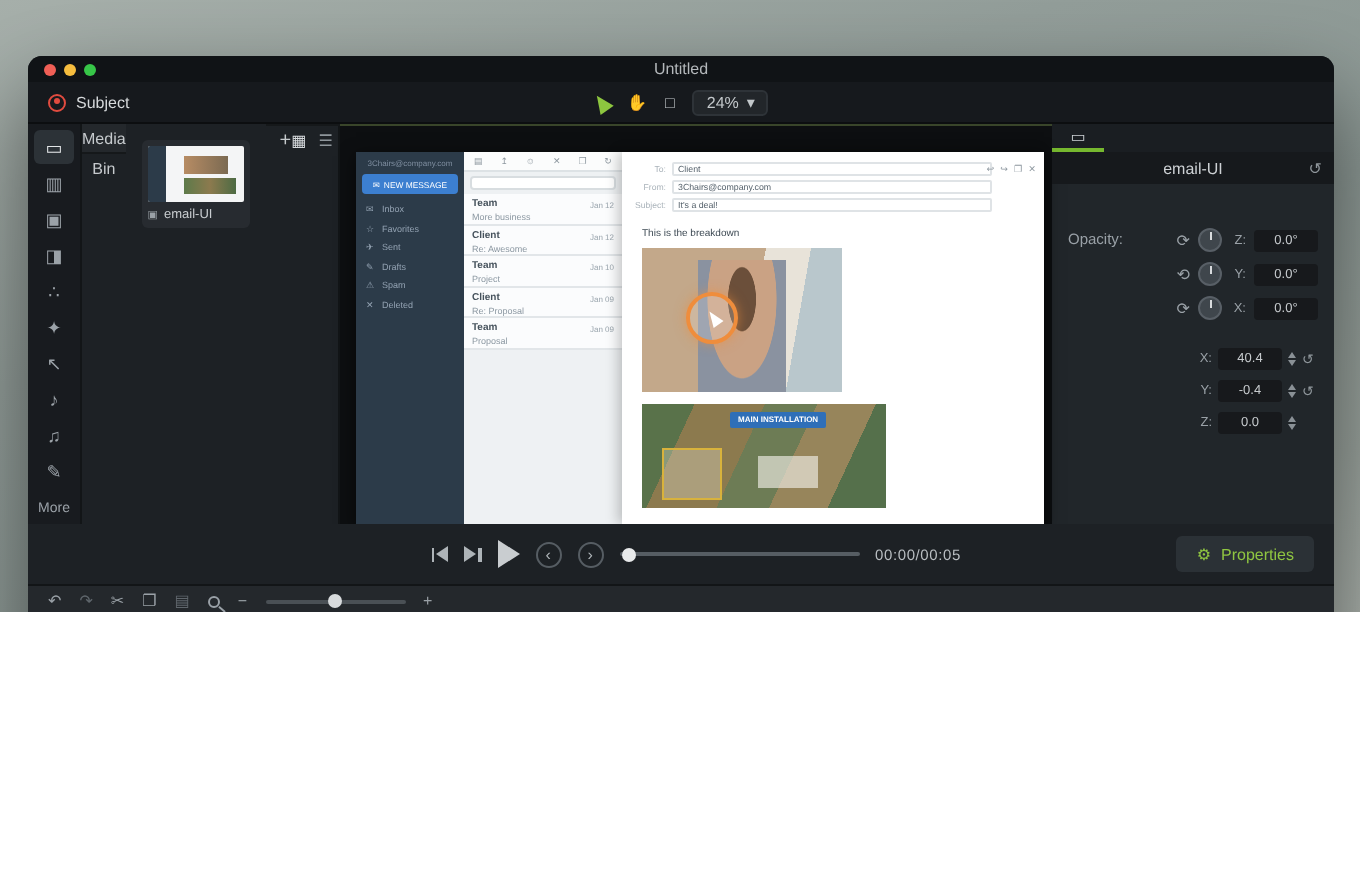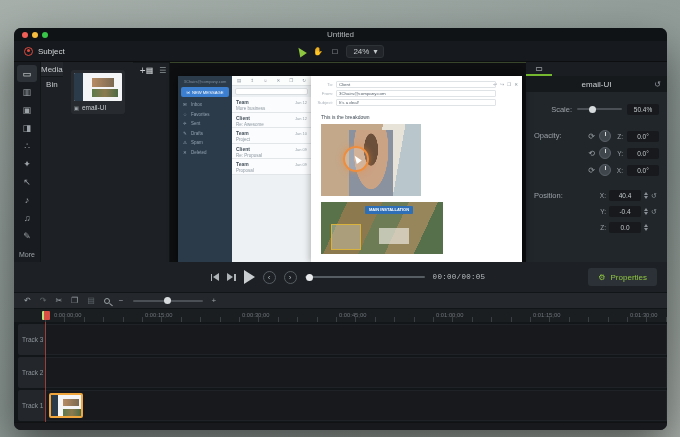--- a/index.html
+++ b/index.html
@@ -1,17 +1,17 @@
 <!DOCTYPE html>
 <html><head>
 <meta charset="utf-8">
 <style>
   * { margin:0; padding:0; box-sizing:border-box; }
   body { font-family:"Liberation Sans", sans-serif; }
-  .screen { position:relative; width:680px; height:437px; overflow:hidden;
+  .screen { position:relative; width:680px; height:306px; overflow:hidden;
     background:linear-gradient(160deg,#a7b0ab 0%,#939e9a 35%,#8c9894 60%,#9aa39d 85%,#aab1ab 100%); }
   .window { position:absolute; left:14px; top:28px; width:653px; height:402px;
     background:#1d2125; border-radius:7px; overflow:hidden;
     box-shadow:0 20px 45px rgba(0,0,0,.5); color:#c6cacd; }
 
   
   .titlebar { position:absolute; left:0; top:0; width:100%; height:13px; background:#101316;
     display:flex; align-items:center; }
   .lights { display:flex; gap:4px; padding-left:8px; }
   .light { width:6px; height:6px; border-radius:50%; }
@@ -144,21 +144,21 @@
     justify-content:center; gap:8px; }
   .pb-ic { display:flex; align-items:center; color:#aeb4b8; }
   .pb-bar { width:1.5px; height:7px; background:#aeb4b8; margin-right:1px; }
   .tri-l { width:0; height:0; border-top:4px solid transparent; border-bottom:4px solid transparent; border-right:6px solid #aeb4b8; }
   .tri-r { width:0; height:0; border-top:4px solid transparent; border-bottom:4px solid transparent; border-left:6px solid #aeb4b8; }
   .play-tri { width:0; height:0; border-top:7px solid transparent; border-bottom:7px solid transparent; border-left:11px solid #c9cdd0; }
   .pb-round { width:13px; height:13px; border-radius:50%; border:1px solid #565d63; color:#aeb4b8;
     font-size:8px; line-height:11px; text-align:center; }
   .scrub { width:120px; height:2px; background:#565d63; border-radius:1px; position:relative; }
   .scrub .dot { position:absolute; left:1px; top:-2.5px; width:7px; height:7px; border-radius:50%; background:#e8eaeb; }
-  .pb-time { font-size:7.5px; color:#b9bec2; letter-spacing:.3px;font-family:Liberation Mono, monospace; }
+  .pb-time { font-size:7.5px; color:#b9bec2; letter-spacing:.3px; }
   .btn-props { position:absolute; right:10px; top:6px; height:18px; background:#2b3136; border-radius:3px;
     display:flex; align-items:center; gap:5px; padding:0 10px; font-size:8px; color:#8fc541; }
   .btn-props .gear { font-size:8px; }
 
   
   .tl-toolbar { position:absolute; left:0; top:264px; width:100%; height:16px; background:#24282c;
     border-top:1px solid #121517; display:flex; align-items:center; gap:9px; padding-left:10px;
     font-size:8px; color:#9aa1a7; }
   .tl-toolbar .dim { color:#5f666c; }
   .mag { width:6px; height:6px; border:1.2px solid #9aa1a7; border-radius:50%; position:relative; }
@@ -388,27 +388,20 @@
         <div class="p-tabs">
           <span class="p-tab">
               <span>▭</span>
             </span>
         </div>
         <div class="p-head">
           <span class="p-title">email-UI</span>
           <span class="p-reset">↺</span>
         </div>
         <div class="p-body">
-          <div class="p-row">
-            <span class="p-lab">Scale:</span>
-            <span class="slider">
-                <span class="knob" style="left:26%"></span>
-              </span>
-            <span class="vbox">50.4%</span>
-          </div>
 
           <div class="p-block">
             <span class="p-lab2">Opacity:</span>
             <div class="p-col">
               <div class="dial-row">
                 <span class="rot-ic">⟳</span>
                 <span class="dial"></span>
                 <span class="axis">Z:</span>
                 <span class="vbox">0.0°</span>
               </div>
@@ -421,21 +414,20 @@
               <div class="dial-row">
                 <span class="rot-ic">⟳</span>
                 <span class="dial"></span>
                 <span class="axis">X:</span>
                 <span class="vbox">0.0°</span>
               </div>
             </div>
           </div>
 
           <div class="p-block">
-            <span class="p-lab2">Position:</span>
             <div class="p-col">
               <div class="pos-row">
                 <span class="axis">X:</span>
                 <span class="vbox">40.4</span>
                 <span class="stepper">
                     <i class="up"></i>
                     <i class="dn"></i>
                   </span>
                 <span class="mini-reset">↺</span>
               </div>

